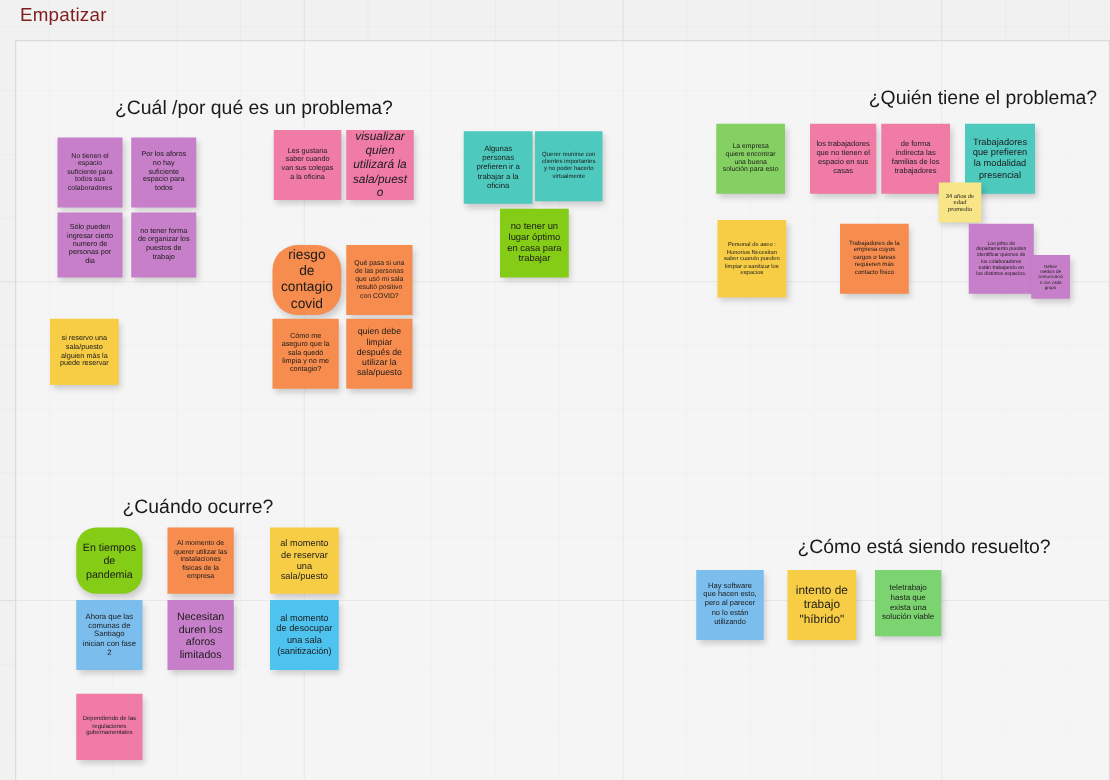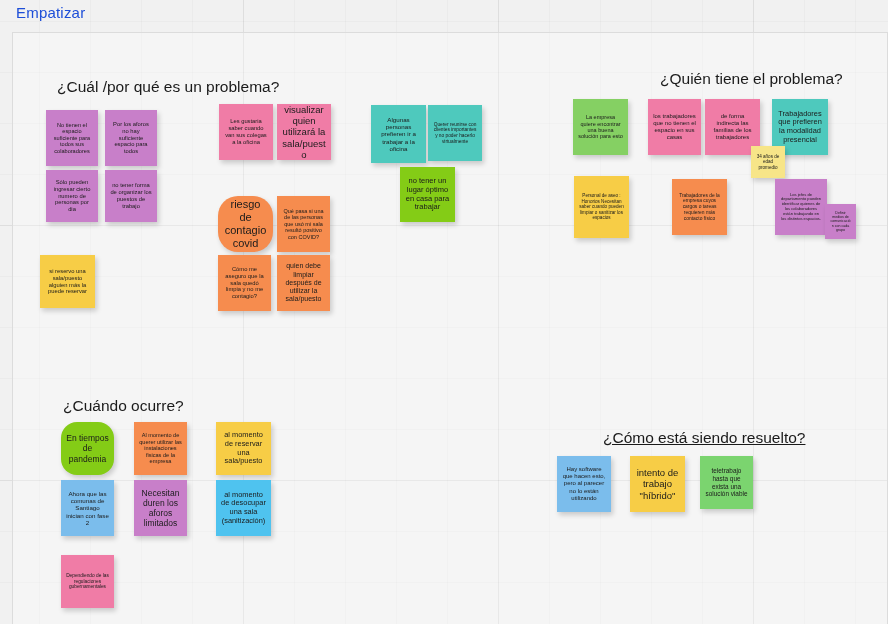--- a/index.html
+++ b/index.html
@@ -27,31 +27,32 @@
   }
   
   #frame{
     position:absolute;left:12px;top:32px;width:876px;height:600px;
     background:rgba(255,255,255,0.30);
     border:1px solid #dcdcdc;
     box-sizing:border-box;
   }
   #frame-title{
     position:absolute;left:16px;top:4px;
-    font-size:15px;color:#1d4ed8;
+    font-size:15px;color:#7f1d1d;
     letter-spacing:.2px;
     white-space:nowrap;
   }
   
   .section-title{
     position:absolute;
     font-size:15.5px;
     color:#1a1a1a;
     white-space:nowrap;
     font-weight:400;
+    margin-left:35px;
   }
   
   .note{
     position:absolute;
     box-sizing:border-box;
     display:flex;
     align-items:center;
     justify-content:center;
     text-align:center;
     padding:4px 5px;
@@ -70,42 +71,42 @@
 <div id="canvas"></div>
 
 <div id="frame-title">Empatizar</div>
 
 <div id="frame"></div>
 
 <div id="sections-layer">
     <div class="section-title" style="left: 57px; top: 78px;">¿Cuál /por qué es un problema?</div>
     <div class="section-title" style="left: 660px; top: 70px;">¿Quién tiene el problema?</div>
     <div class="section-title" style="left: 63px; top: 397px;">¿Cuándo ocurre?</div>
-    <div class="section-title" style="left: 603px; top: 429px; text-decoration: underline;">¿Cómo está siendo resuelto?</div>
+    <div class="section-title" style="left: 603px; top: 429px;">¿Cómo está siendo resuelto?</div>
   </div>
 <div id="notes-layer">
     <div class="note" style="left: 46px; top: 110px; width: 52px; height: 56px; background: rgb(200, 127, 201); font-size: 5.6px;">
       <span>No tienen el espacio suficiente para todos sus colaboradores</span>
     </div>
     <div class="note" style="left: 105px; top: 110px; width: 52px; height: 56px; background: rgb(200, 127, 201); font-size: 5.8px;">
       <span>Por los aforos no hay suficiente espacio para todos</span>
     </div>
     <div class="note" style="left: 46px; top: 170px; width: 52px; height: 52px; background: rgb(200, 127, 201); font-size: 5.8px;">
       <span>Sólo pueden ingresar cierto numero de personas por dia</span>
     </div>
     <div class="note" style="left: 105px; top: 170px; width: 52px; height: 52px; background: rgb(200, 127, 201); font-size: 5.8px;">
       <span>no tener forma de organizar los puestos de trabajo</span>
     </div>
     <div class="note" style="left: 40px; top: 255px; width: 55px; height: 53px; background: rgb(247, 205, 70); font-size: 5.8px;">
       <span>si reservo una sala/puesto alguien más la puede reservar</span>
     </div>
     <div class="note" style="left: 219px; top: 104px; width: 54px; height: 56px; background: rgb(240, 124, 166); font-size: 5.8px;">
       <span>Les gustaria saber cuando van sus colegas a la oficina</span>
     </div>
-    <div class="note" style="left: 277px; top: 104px; width: 54px; height: 56px; background: rgb(240, 124, 166); font-size: 9.5px;">
+    <div class="note" style="left: 277px; top: 104px; width: 54px; height: 56px; background: rgb(240, 124, 166); font-size: 9.5px; font-style: italic;">
       <span>visualizar quien utilizará la sala/puesto</span>
     </div>
     <div class="note" style="left: 218px; top: 196px; width: 55px; height: 56px; background: rgb(246, 140, 78); font-size: 11px; border-radius: 20px;">
       <span>riesgo de contagio covid</span>
     </div>
     <div class="note" style="left: 277px; top: 196px; width: 53px; height: 56px; background: rgb(246, 140, 78); font-size: 5.5px;">
       <span>Qué pasa si una de las personas que usó mi sala resultó positivo con COVID?</span>
     </div>
     <div class="note" style="left: 218px; top: 255px; width: 53px; height: 56px; background: rgb(246, 140, 78); font-size: 5.8px;">
       <span>Cómo me aseguro que la sala quedó limpia y no me contagio?</span>

